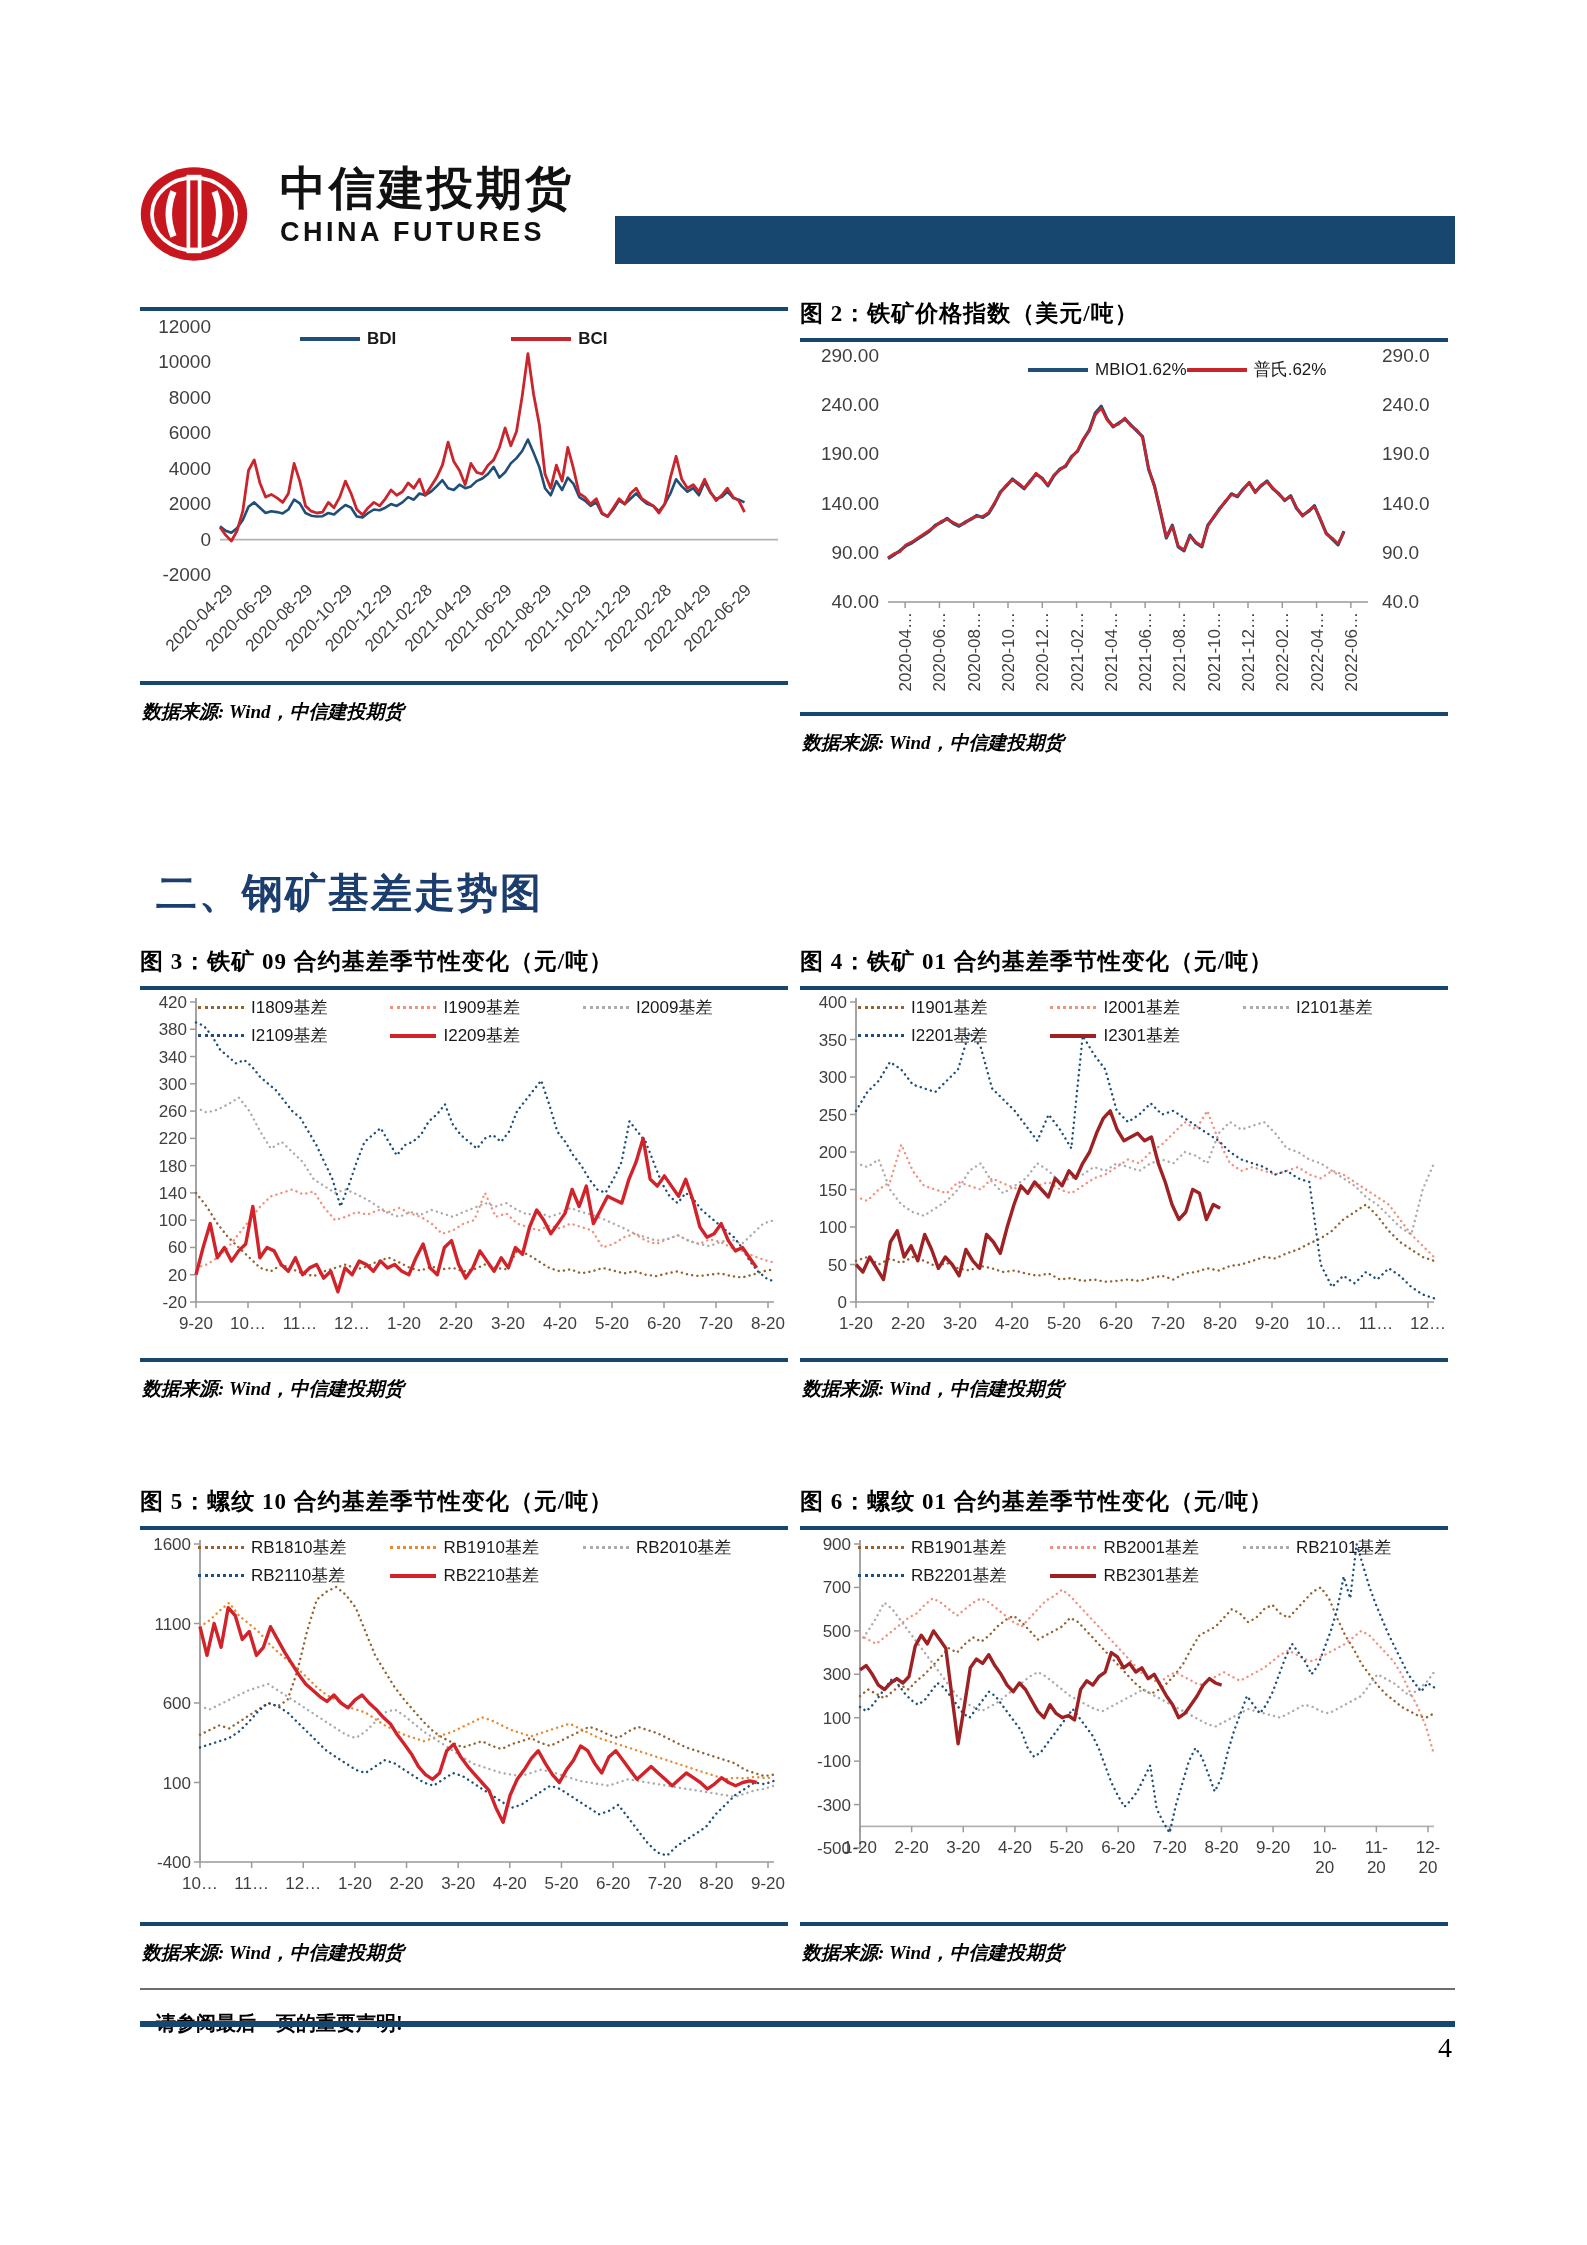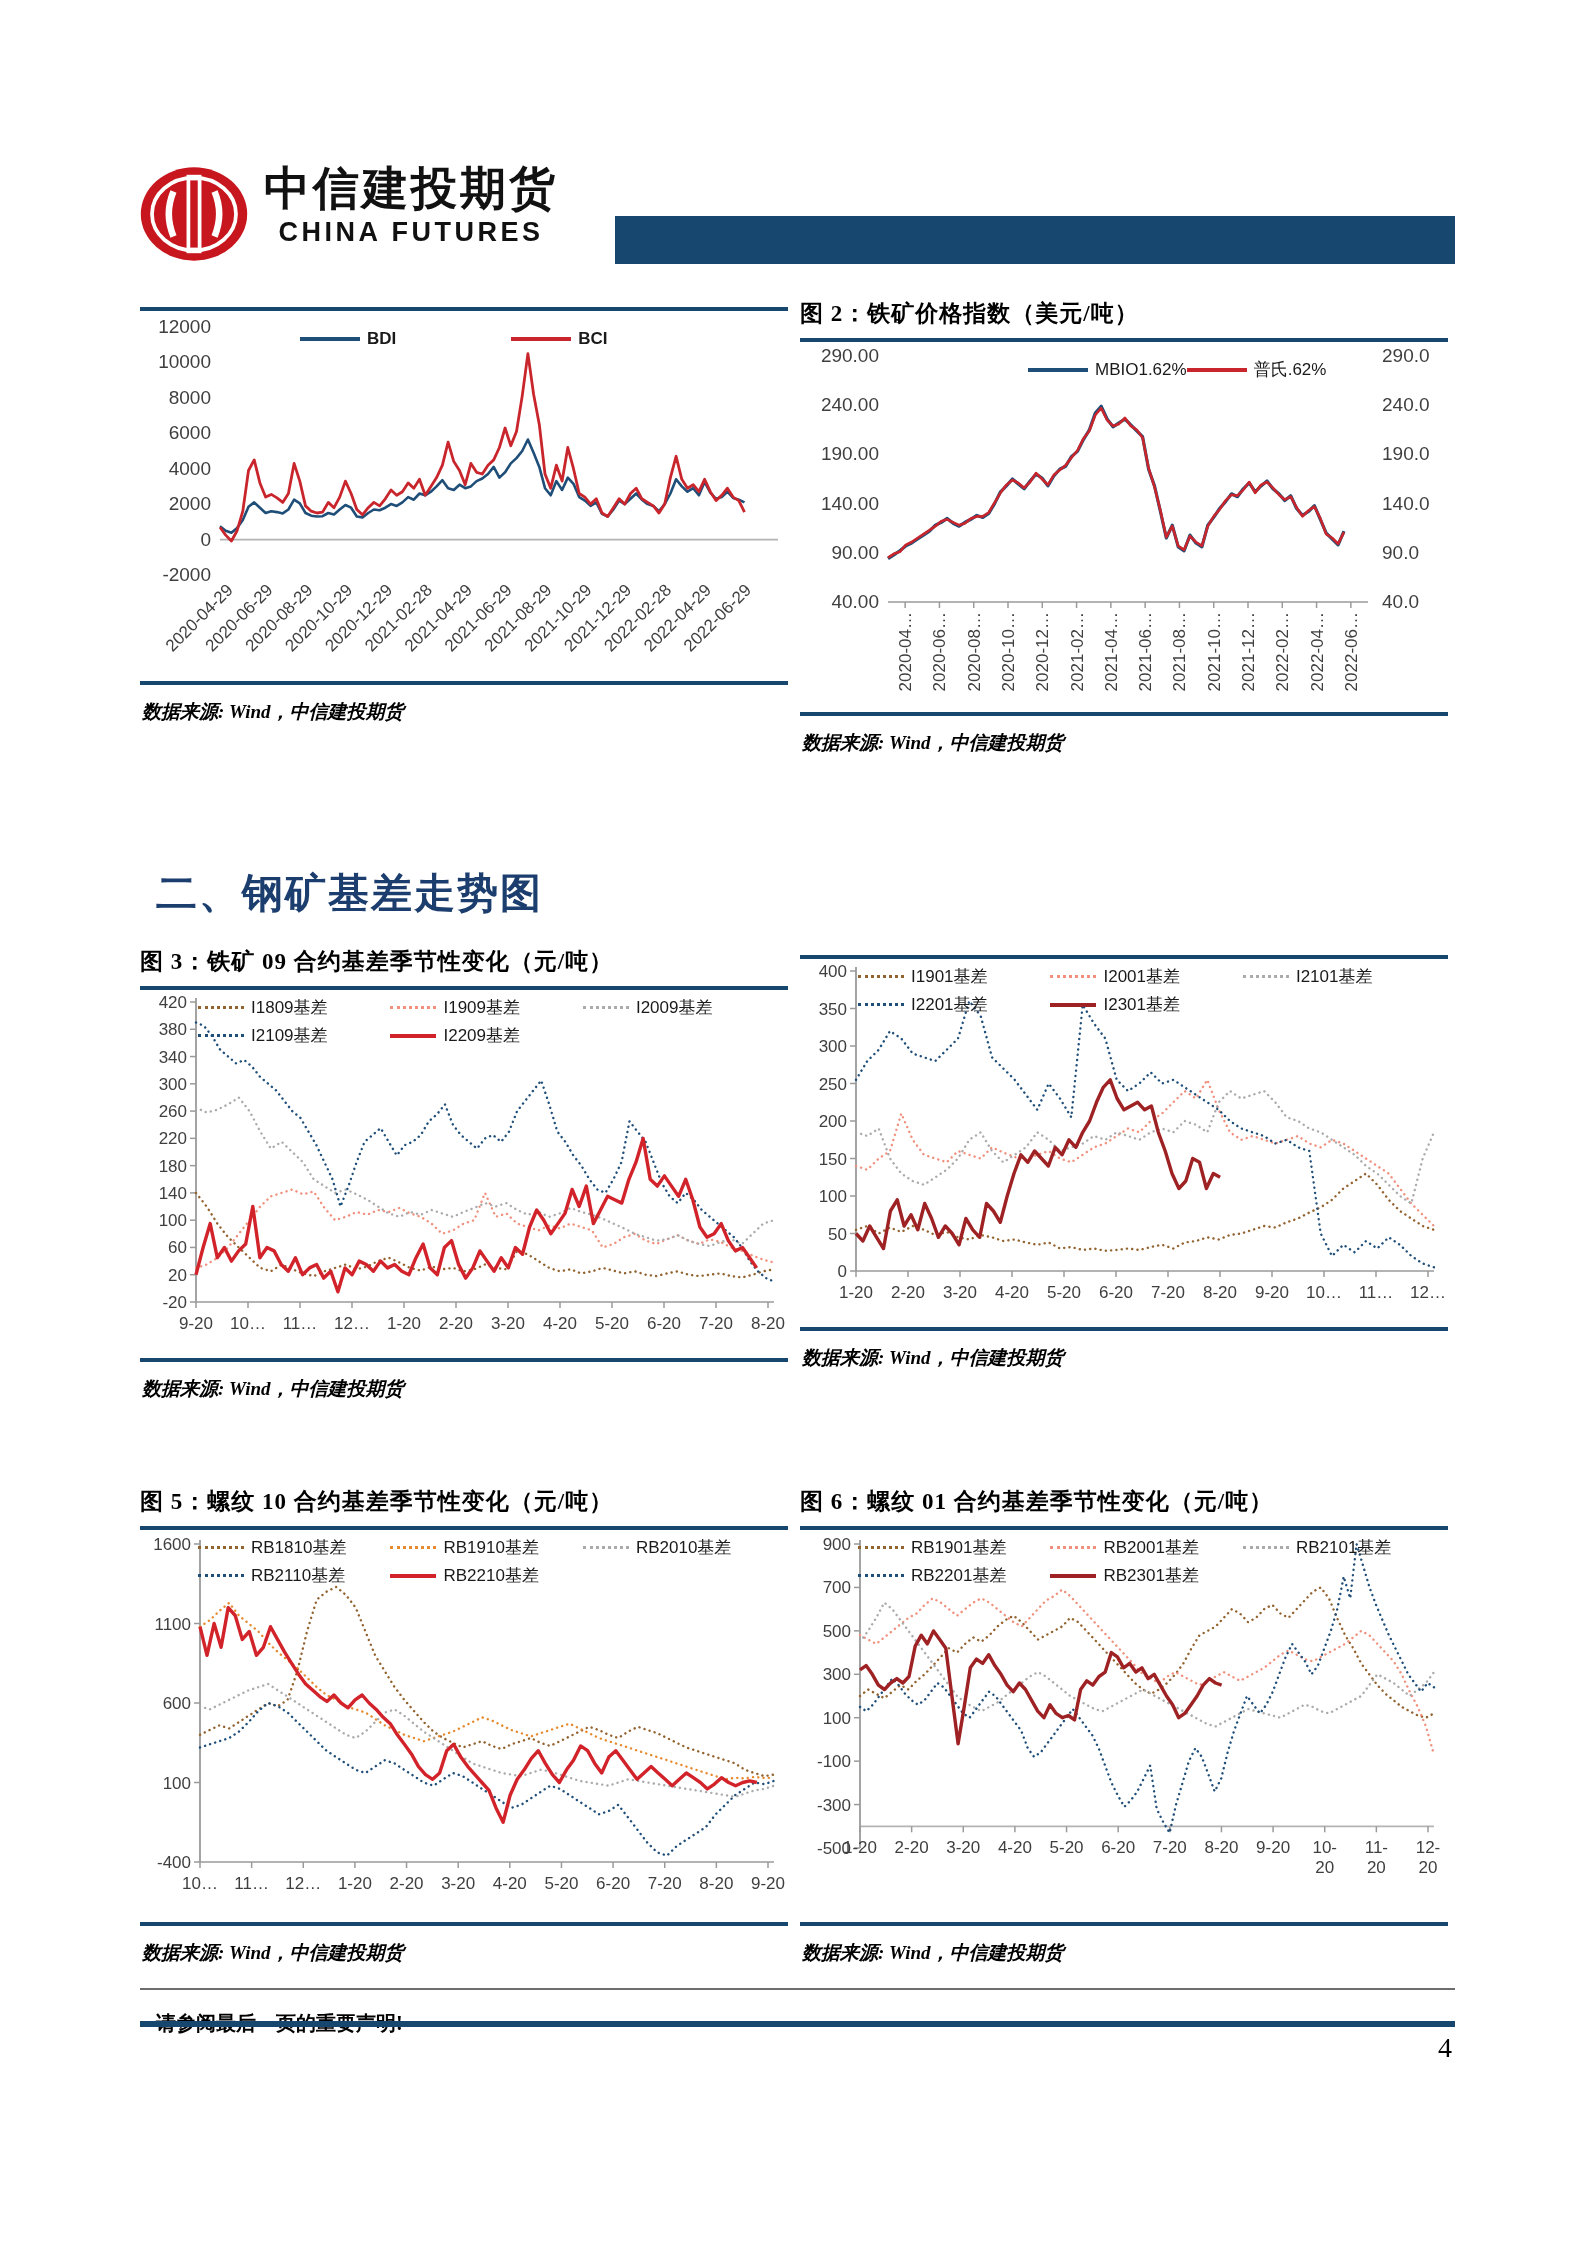--- a/index.html
+++ b/index.html
@@ -1,21 +1,21 @@
 <!DOCTYPE html>
 <html><head>
 <meta charset="utf-8">
 <style>
   html,body{margin:0;padding:0;background:#e8e8e8;}
   .page{position:relative;width:1587px;height:2245px;background:#ffffff;margin:0 auto;
         font-family:"Liberation Sans",sans-serif;overflow:hidden;}
 
   
   .logo-wrap{position:absolute;left:138px;top:164px;display:flex;align-items:flex-start;}
-  .logo-text{margin-left:14px;text-align:center;}
+  .logo-text{margin-left:30px;}
   .logo-cn{font:bold 46px "Liberation Serif",serif;color:#111;letter-spacing:3px;line-height:1.1;}
   .logo-en{font:bold 27px "Liberation Sans",sans-serif;color:#111;letter-spacing:3.5px;margin-top:2px;}
   .header-bar{position:absolute;left:615px;top:216px;width:840px;height:48px;}
 
   
   .panel{position:absolute;width:648px;}
   .fig-title{margin:0;font:bold 23px "Liberation Serif",serif;color:#000;letter-spacing:1px;white-space:nowrap;}
   .title-rule{height:4px;margin-top:9px;}
   .chart-wrap{position:relative;width:648px;margin-top:2px;}
   .chart-wrap svg{position:absolute;inset:0;width:100%;height:100%;}
@@ -259,20 +259,21 @@
           <polyline points="56.0,115.7 66.7,120.5 77.4,117.7 88.1,112.3 98.8,105.5 109.5,119.1 120.2,139.5 130.9,156.6 141.6,149.8 152.3,160.0 163.0,170.2 173.7,187.3 184.4,194.1 195.1,200.9 205.9,197.5 216.6,202.3 227.3,207.7 238.0,214.5 248.7,221.4 259.4,224.8 270.1,220.0 280.8,222.7 291.5,218.0 302.2,221.4 312.9,224.8 323.6,220.0 334.3,215.9 345.0,211.1 355.7,214.5 366.4,211.1 377.1,218.0 387.8,222.7 398.5,220.0 409.2,224.8 419.9,221.4 430.6,215.9 441.3,220.0 452.0,222.7 462.7,226.8 473.4,231.6 484.1,236.4 494.9,241.8 505.6,245.2 516.3,248.6 527.0,247.3 537.7,243.2 548.4,248.6 559.1,252.0 569.8,254.1 580.5,250.0 591.2,247.3 601.9,252.0 612.6,241.8 623.3,231.6 634.0,228.2 " fill="none" stroke="#ABABAB" stroke-width="2.4" stroke-linejoin="round" stroke-dasharray="0.1 5.2" stroke-linecap="round"></polyline>
           <polyline points="56.0,30.5 64.0,33.9 72.1,44.1 80.1,57.7 88.1,64.5 96.1,71.4 104.2,68.0 112.2,74.8 120.2,85.0 128.3,91.8 136.3,98.6 144.3,108.9 152.3,119.1 160.4,125.9 168.4,139.5 176.4,153.2 184.4,170.2 192.5,187.3 200.5,214.5 208.5,194.1 216.6,170.2 224.6,149.8 232.6,143.0 240.6,136.1 248.7,149.8 256.7,163.4 264.7,153.2 272.8,149.8 280.8,143.0 288.8,129.3 296.8,122.5 304.9,112.3 312.9,132.7 320.9,143.0 328.9,149.8 337.0,156.6 345.0,146.4 353.0,143.0 361.1,149.8 369.1,139.5 377.1,119.1 385.1,108.9 393.2,98.6 401.2,88.4 409.2,112.3 417.3,139.5 425.3,149.8 433.3,163.4 441.3,173.6 449.4,187.3 457.4,197.5 465.4,200.9 473.4,187.3 481.5,170.2 489.5,129.3 497.5,139.5 505.6,149.8 513.6,170.2 521.6,190.7 529.6,204.3 537.7,211.1 545.7,200.9 553.7,207.7 561.8,218.0 569.8,224.8 577.8,231.6 585.8,238.4 593.9,245.2 601.9,255.5 609.9,269.1 617.9,279.3 626.0,286.1 634.0,289.5 " fill="none" stroke="#1F4E79" stroke-width="2.4" stroke-linejoin="round" stroke-dasharray="0.1 5.2" stroke-linecap="round"></polyline>
           <polyline points="56.0,282.7 63.1,255.5 70.2,231.6 77.3,265.7 84.4,255.5 91.5,269.1 98.6,258.9 105.7,252.0 112.8,214.5 119.9,265.7 127.0,255.5 134.1,258.9 141.2,272.5 148.3,279.3 155.4,265.7 162.5,282.7 169.6,275.9 176.6,272.5 183.7,286.1 190.8,279.3 197.9,299.8 205.0,275.9 212.1,282.7 219.2,269.1 226.3,272.5 233.4,279.3 240.5,269.1 247.6,275.9 254.7,272.5 261.8,279.3 268.9,282.7 276.0,265.7 283.1,252.0 290.2,275.9 297.3,282.7 304.4,255.5 311.5,248.6 318.6,272.5 325.7,286.1 332.8,275.9 339.9,258.9 347.0,269.1 354.1,279.3 361.2,265.7 368.3,275.9 375.4,255.5 382.5,262.3 389.6,235.0 396.7,218.0 403.8,228.2 410.8,241.8 417.9,231.6 425.0,221.4 432.1,197.5 439.2,214.5 446.3,194.1 453.4,231.6 460.5,218.0 467.6,204.3 474.7,207.7 481.8,211.1 488.9,187.3 496.0,170.2 503.1,146.4 510.2,187.3 517.3,194.1 524.4,183.9 531.5,194.1 538.6,204.3 545.7,187.3 552.8,207.7 559.9,235.0 567.0,245.2 574.1,241.8 581.2,231.6 588.3,248.6 595.4,258.9 602.5,255.5 609.6,265.7 616.7,275.9 " fill="none" stroke="#D2232A" stroke-width="3.4" stroke-linejoin="round"></polyline>
         </svg>
       </div>
     <div class="bottom-rule navy-bg" style="background: rgb(23, 70, 111);"></div>
     <p class="fig-source">数据来源: Wind，中信建投期货</p>
   </section>
 
   <section class="panel" style="left:800px;top:946px">
+    <h3 class="fig-title">图 4：铁矿 01 合约基差季节性变化（元/吨）</h3>
     <div class="title-rule navy-bg" style="background: rgb(23, 70, 111);"></div>
     <div class="chart-wrap c4" style="height:356px">
       <div class="legend">
           <span class="lg-item">
             <span class="lg-swatch" style="border-top-color: rgb(146, 98, 47);"></span>
             <span>I1901基差</span>
           </span>
           <span class="lg-item">
             <span class="lg-swatch" style="border-top-color: rgb(240, 144, 125);"></span>
             <span>I2001基差</span>

